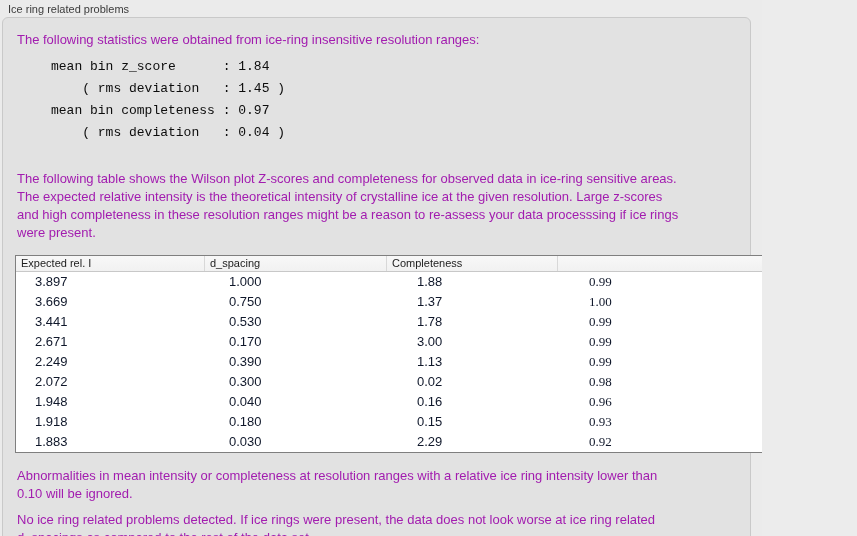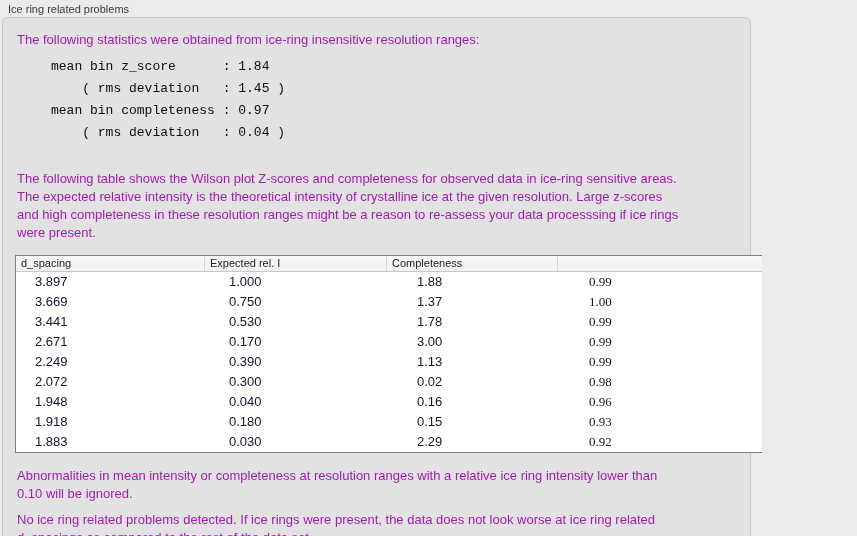--- a/index.html
+++ b/index.html
@@ -57,22 +57,22 @@
 mean bin completeness : 0.97
     ( rms deviation   : 0.04 )</pre>
 
     <p class="para p2">The following table shows the Wilson plot Z-scores and completeness for observed data in ice-ring sensitive areas.
 The expected relative intensity is the theoretical intensity of crystalline ice at the given resolution. Large z-scores
 and high completeness in these resolution ranges might be a reason to re-assess your data processsing if ice rings
 were present.</p>
 
     <div class="listtable">
       <div class="thead" id="thead">
+          <div class="th col1">Expected rel. I</div>
           <div class="th col0">d_spacing</div>
-          <div class="th col1">Expected rel. I</div>
           <div class="th col3">Completeness</div>
           <div class="th col4"></div>
         </div>
       <div class="tbody" id="tbody">
           <div class="tr">
             <div class="td col0">3.897</div>
             <div class="td col1">1.000</div>
             <div class="td col2">1.88</div>
             <div class="td col3">0.99</div>
             <div class="td col4"></div>

